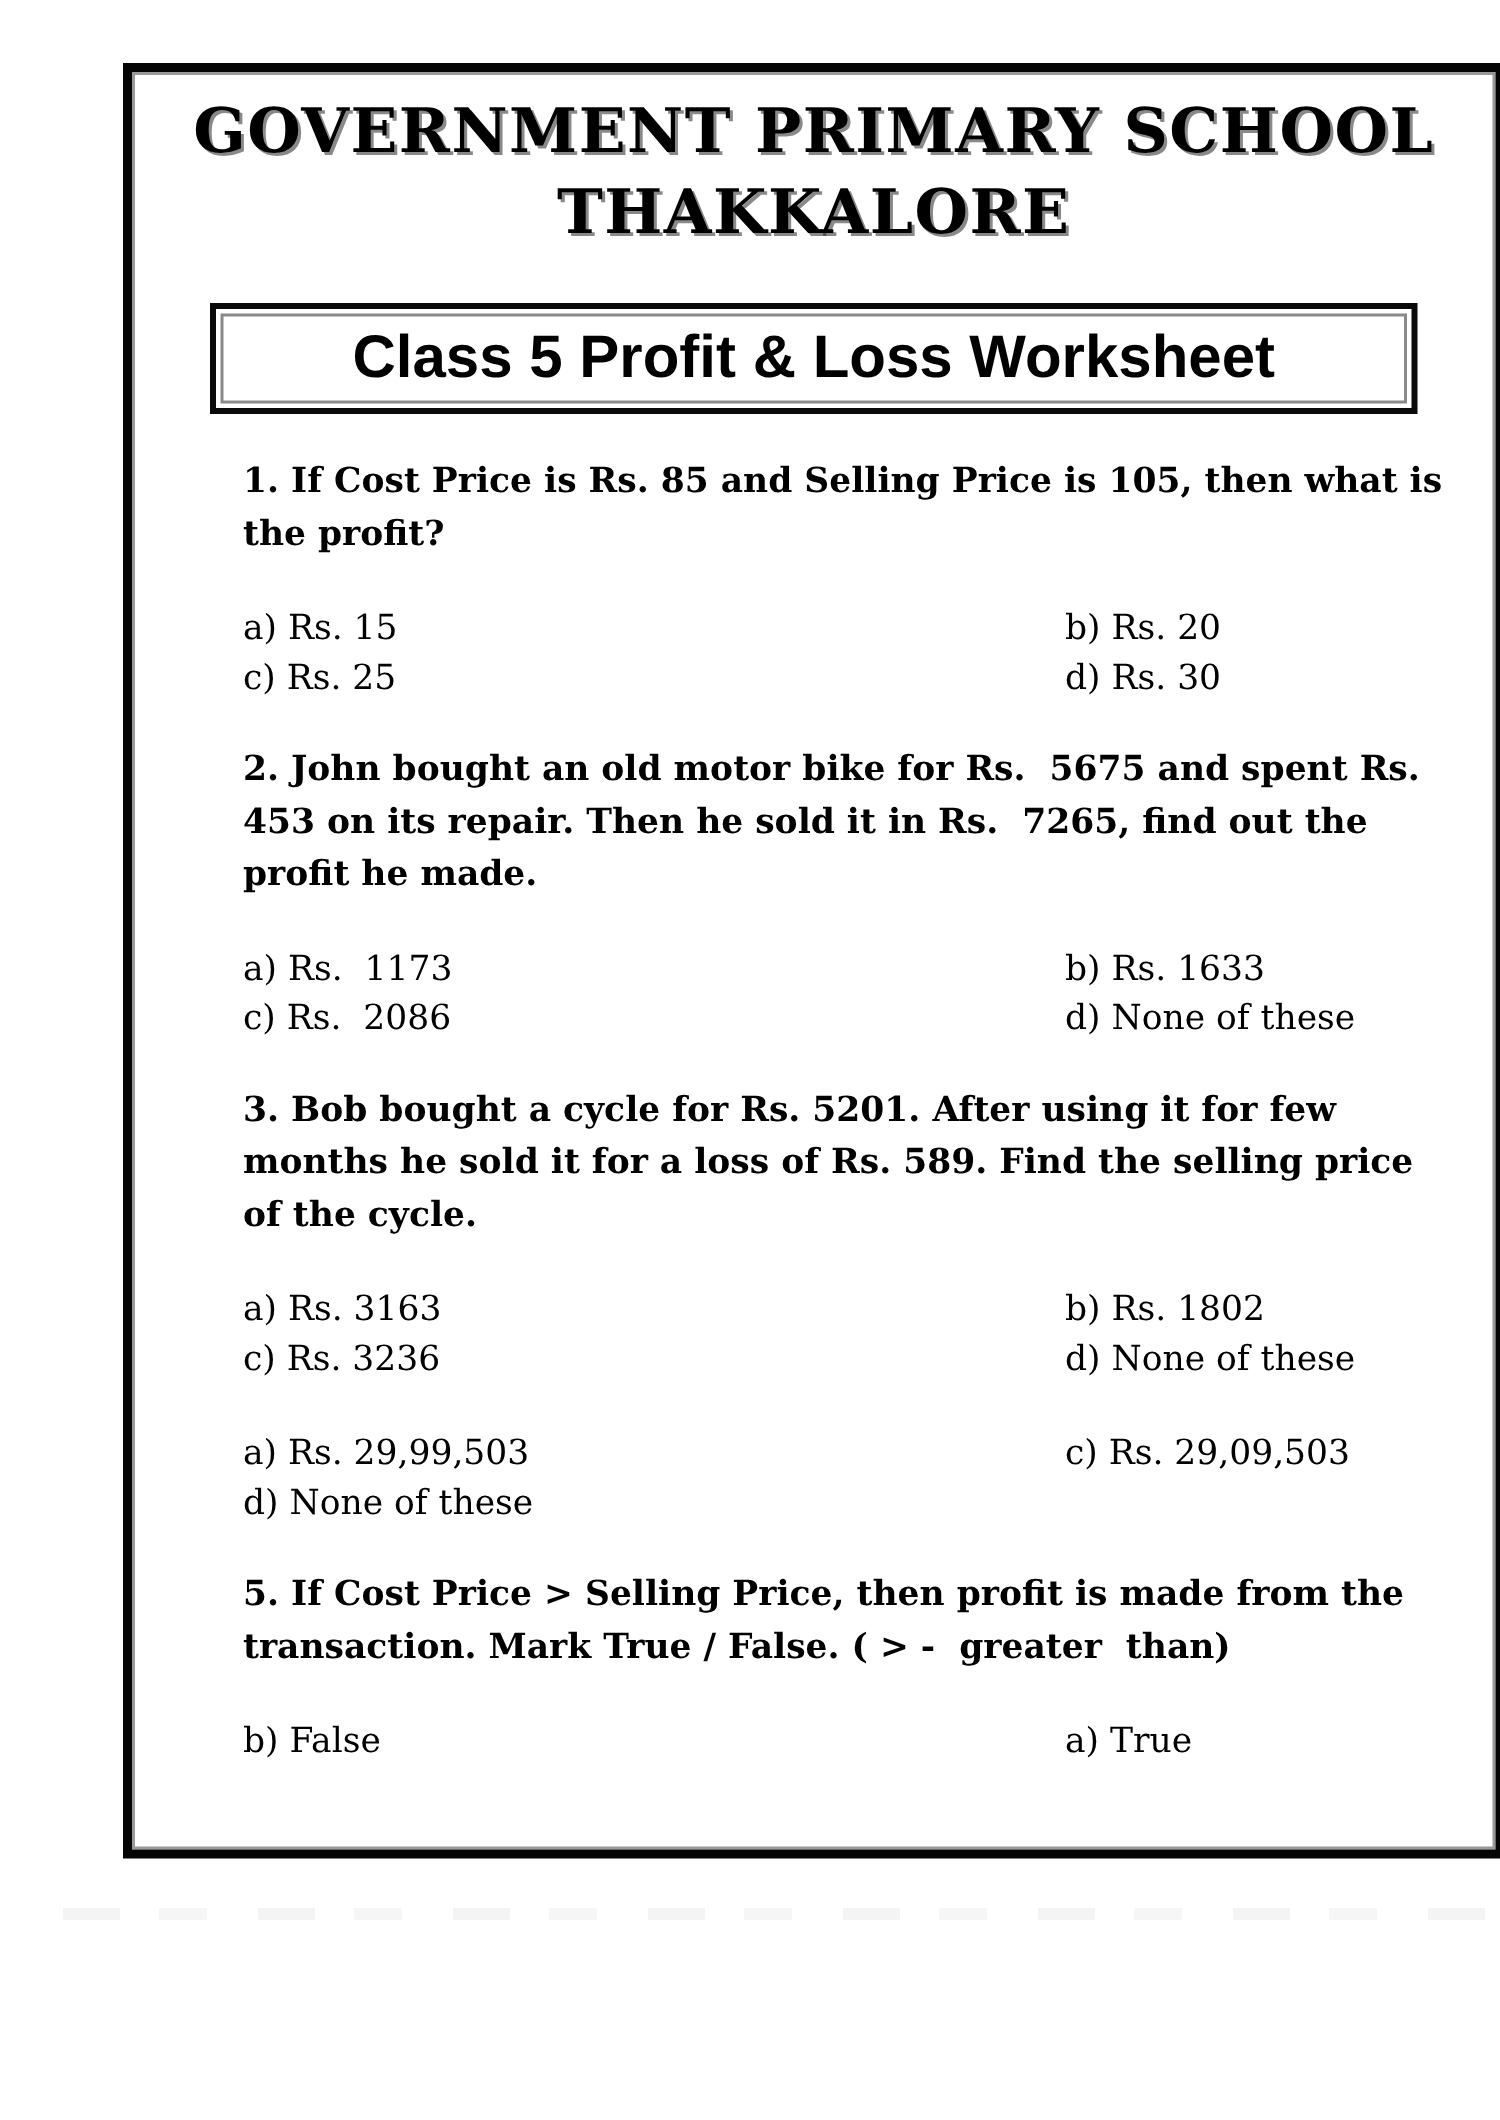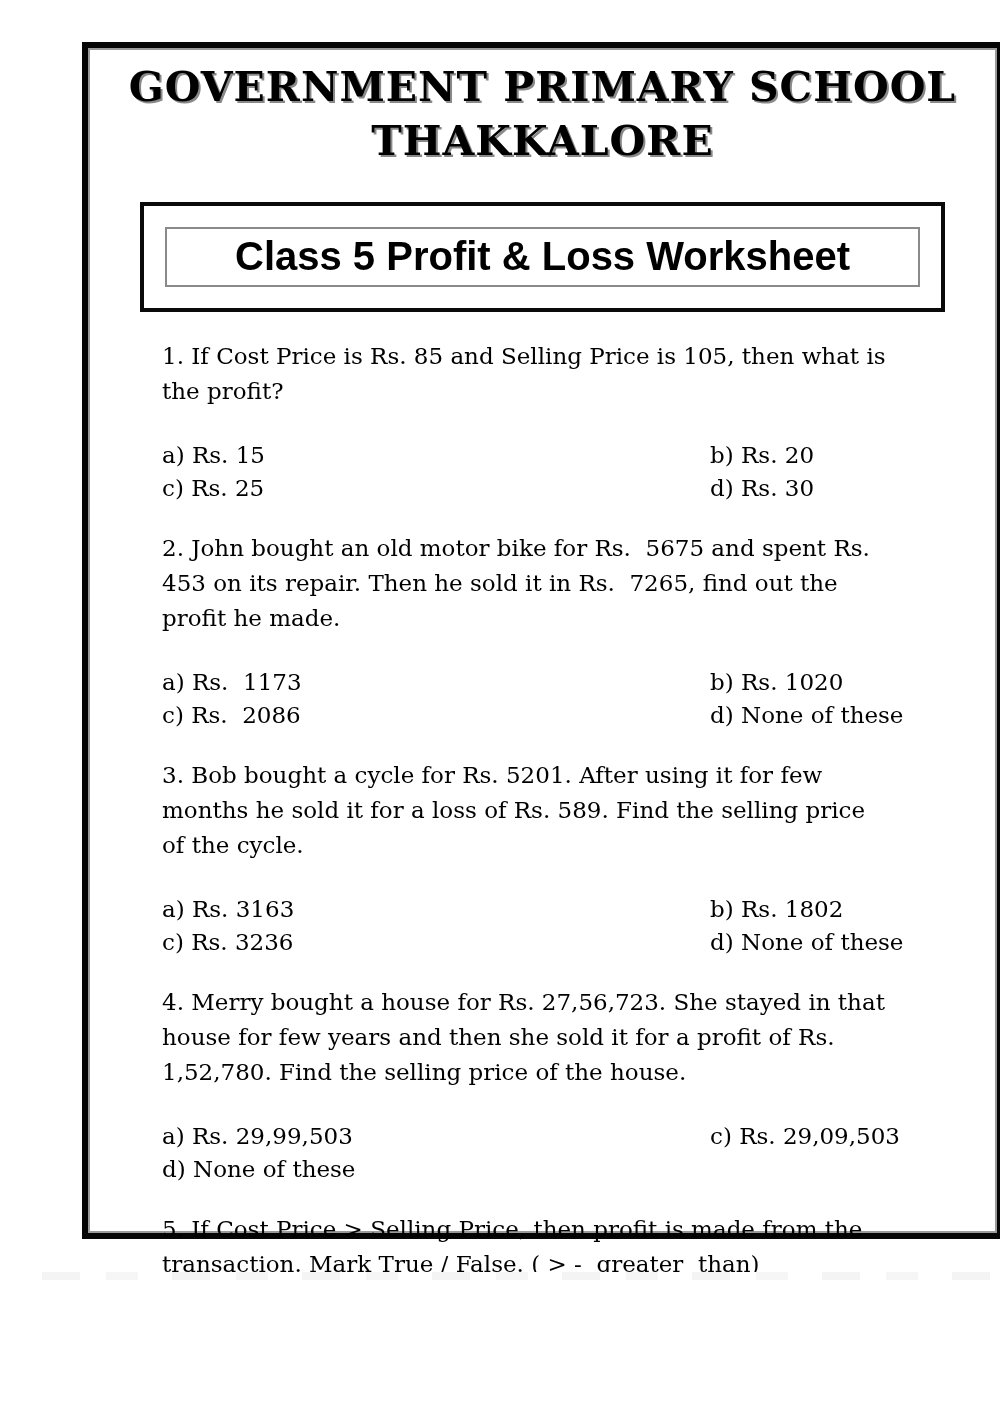--- a/index.html
+++ b/index.html
@@ -34,21 +34,21 @@
     font-weight: bold;
     font-size: 41px;
     line-height: 54px;
     letter-spacing: 1px;
     text-shadow: 2px 2px 0 rgba(40,40,40,0.55);
     font-family: "DejaVu Serif", serif;
   }
   .title-box-outer {
     margin: 34px 52px 0 52px;
     border: 4px solid #0a0a0a;
-    padding: 21px;
+    padding: 3px;
     background: #ffffff;
   }
   .title-box-inner {
     border: 2px solid #8a8a8a;
     text-align: center;
     padding: 4px 0 6px 0;
   }
   .worksheet-title {
     margin: 0;
     font-family: "Liberation Sans", sans-serif;
@@ -61,21 +61,21 @@
     margin: 0 30px 0 74px;
   }
   .question {
     margin-top: 26px;
   }
   .question.first {
     margin-top: 27px;
   }
   .qtext {
     margin: 0;
-    font-weight: normal;
+    font-weight: bold;
     font-size: 23px;
     line-height: 35px;
     white-space: pre-wrap;
   }
   .opts {
     margin-top: 30px;
     display: grid;
     grid-template-columns: 548px 1fr;
   }
   .opt {
@@ -126,42 +126,39 @@
           <span class="opt">d) Rs. 30</span>
         </div>
       </div>
 
       <div class="question">
         <p class="qtext">2. John bought an old motor bike for Rs.  5675 and spent Rs.
 453 on its repair. Then he sold it in Rs.  7265, find out the
 profit he made.</p>
         <div class="opts">
           <span class="opt">a) Rs.  1173</span>
-          <span class="opt">b) Rs. 1020</span>
+          <span class="opt">b) Rs. 1633</span>
           <span class="opt">c) Rs.  2086</span>
           <span class="opt">d) None of these</span>
         </div>
       </div>
 
       <div class="question">
         <p class="qtext">3. Bob bought a cycle for Rs. 5201. After using it for few
 months he sold it for a loss of Rs. 589. Find the selling price
 of the cycle.</p>
         <div class="opts">
           <span class="opt">a) Rs. 3163</span>
           <span class="opt">b) Rs. 1802</span>
           <span class="opt">c) Rs. 3236</span>
           <span class="opt">d) None of these</span>
         </div>
       </div>
 
       <div class="question">
-        <p class="qtext">4. Merry bought a house for Rs. 27,56,723. She stayed in that
-house for few years and then she sold it for a profit of Rs.
-1,52,780. Find the selling price of the house.</p>
         <div class="opts">
           <span class="opt">a) Rs. 29,99,503</span>
           <span class="opt">c) Rs. 29,09,503</span>
           <span class="opt">d) None of these</span>
         </div>
       </div>
 
       <div class="question">
         <p class="qtext">5. If Cost Price &gt; Selling Price, then profit is made from the
 transaction. Mark True / False. ( &gt; -  greater  than)</p>

